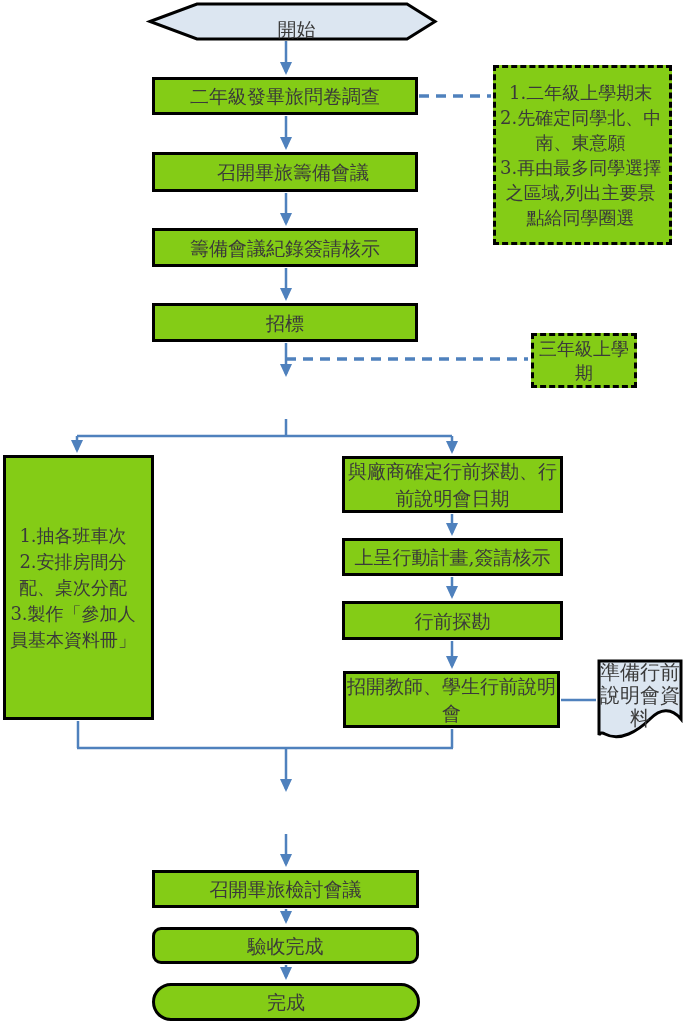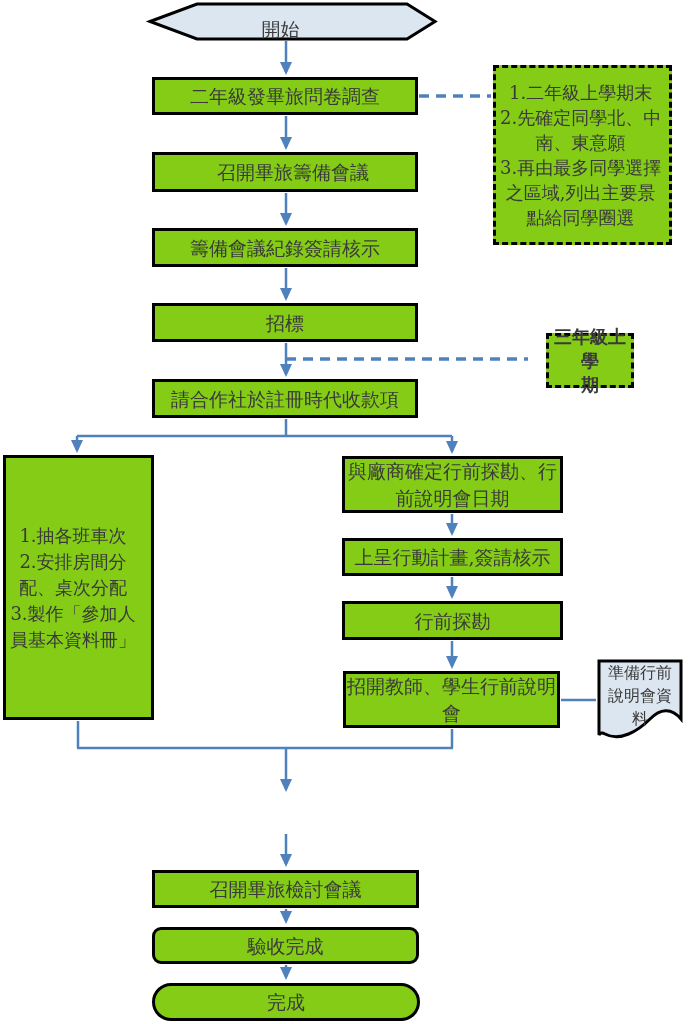--- a/index.html
+++ b/index.html
@@ -70,64 +70,63 @@
       <line x1="286" y1="909" x2="286" y2="921" marker-end="url(#arw)"></line>
       <line x1="286" y1="965" x2="286" y2="977" marker-end="url(#arw)"></line>
     </g>
 
     <g stroke="#4f81bd" stroke-width="3.5" fill="none" stroke-dasharray="10 7">
       <line x1="419" y1="96" x2="491" y2="96"></line>
       <line x1="286" y1="359" x2="528" y2="359"></line>
     </g>
   </svg>
 
-  <div class="overlay" style="left:138px; top:4px; width:285px; height:49px;">
+  <div class="overlay" style="left:154px; top:4px; width:285px; height:49px;">
     <span>開始</span>
   </div>
 
   <div class="node" style="left:152px; top:77px;  width:266px; height:38px;">二年級發畢旅問卷調查</div>
 
   <div class="node" style="left:152px; top:152px; width:266px; height:40px;padding-left:16px;">召開畢旅籌備會議</div>
 
   <div class="node" style="left:152px; top:228px; width:266px; height:39px;">籌備會議紀錄簽請核示</div>
 
   <div class="node" style="left:152px; top:303px; width:266px; height:39px;">招標</div>
 
-  <div class="node" style="left:152px; top:379px; width:266px; height:39px;">請合作社於註冊時代收款項</div>
 
   <div class="node multiline left-align" style="left:3px; top:455px; width:151px; height:265px; font-size:18px;">1.抽各班車次
 2.安排房間分
 配、桌次分配
 3.製作「參加人
 員基本資料冊」</div>
 
   <div class="node" style="left:342px; top:538px; width:221px; height:38px;">上呈行動計畫,簽請核示</div>
 
   <div class="node multiline" style="left:342px; top:456px; width:221px; height:57px; line-height:27px;">與廠商確定行前探勘、行
 前說明會日期</div>
 
   <div class="node" style="left:342px; top:601px; width:221px; height:39px;">行前探勘</div>
 
   <div class="node multiline" style="left:343px; top:671px; width:217px; height:57px; line-height:27px;">招開教師、學生行前說明
 會</div>
 
-  <div class="overlay multiline" style="left:597px; top:662px; width:86px; height:66px; font-size:16px; line-height:23px;">準備行前
+  <div class="overlay multiline" style="left:597px; top:662px; width:86px; height:66px; font-size:20px; line-height:23px;">準備行前
 說明會資
 料</div>
 
 
   <div class="node" style="left:152px; top:870px; width:267px; height:38px;">召開畢旅檢討會議</div>
 
   <div class="node" style="left:152px; top:927px; width:267px; height:37px;border-radius:9px;">驗收完成</div>
 
   <div class="node stadium" style="left:152px; top:983px; width:268px; height:38px;">完成</div>
 
   <div class="node dashedbox multiline left-align note" style="left:493px; top:65px; width:179px; height:180px;">1.二年級上學期末
 2.先確定同學北、中
 南、東意願
 3.再由最多同學選擇
 之區域,列出主要景
 點給同學圈選</div>
 
-  <div class="node dashedbox multiline" style="left:546px; top:333px; width:88px; height:55px; font-size:18px; line-height:24px;font-weight:bold;">三年級上學
+  <div class="node dashedbox multiline" style="left:531px; top:333px; width:106px; height:55px; font-size:18px; line-height:24px;">三年級上學
 期</div>
 
 </div>
 
 </body></html>

